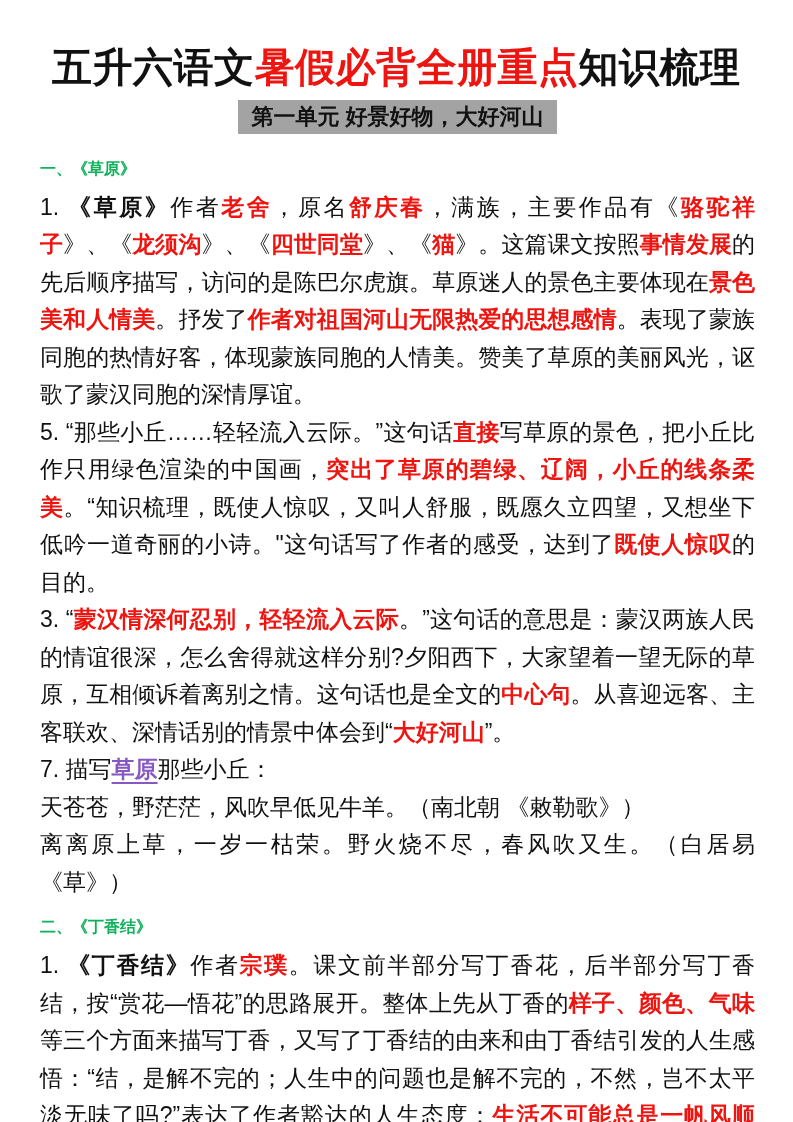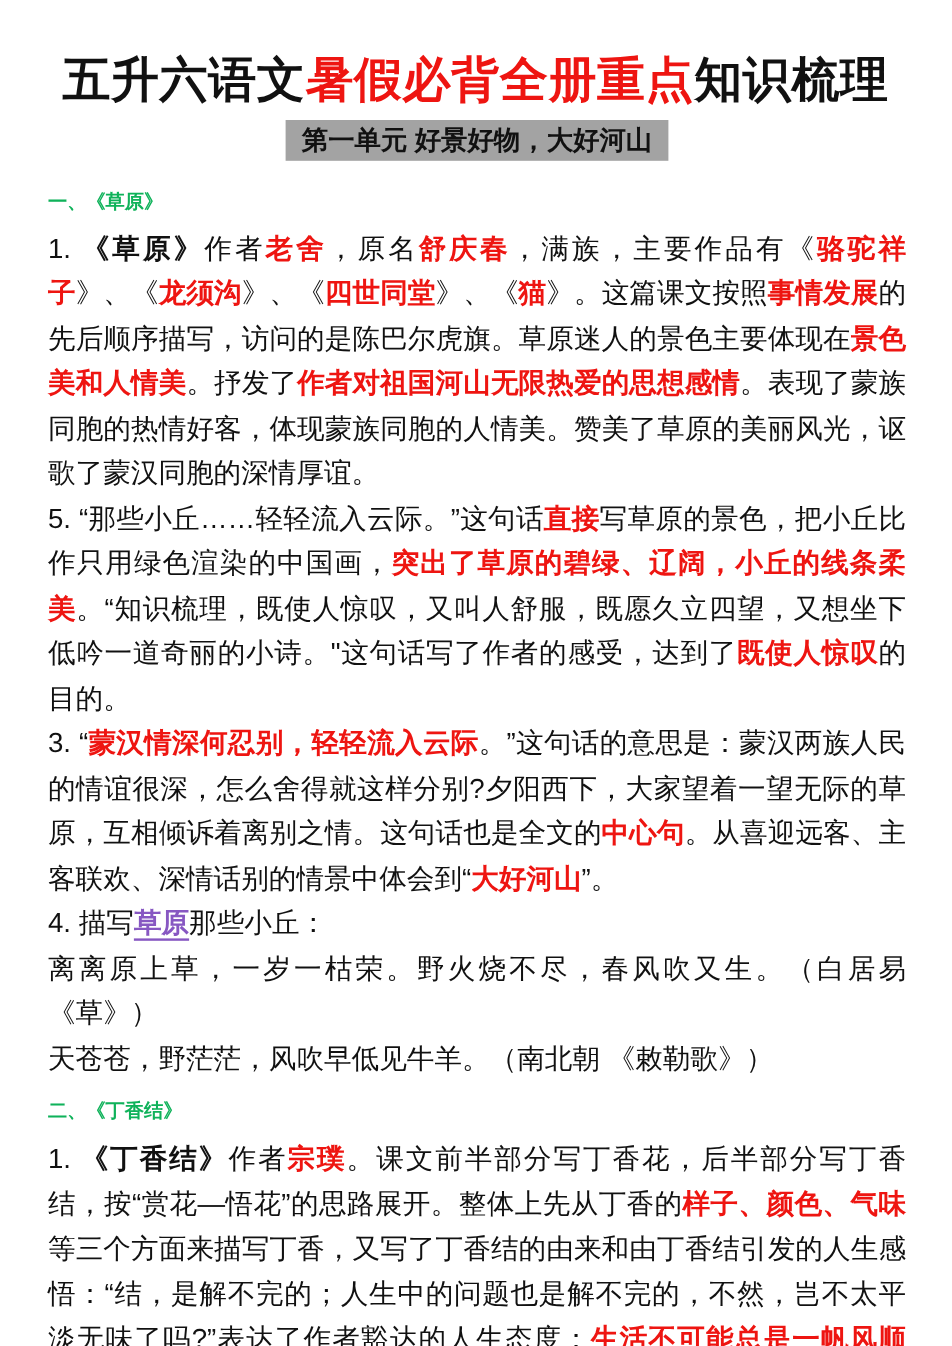--- a/index.html
+++ b/index.html
@@ -69,22 +69,22 @@
 
 <div class="page">
   <h1 class="title"><span>五升六语文</span><span class="red-part">暑假必背全册重点</span><span>知识梳理</span></h1>
   <div class="banner">第一单元 好景好物，大好河山</div>
   <div id="doc-body">
       <section>
         <h2 class="sec-heading">一、《草原》</h2>
         <p class="para"><span class="run-n">1. </span><span class="run-b">《草原》</span><span class="run-n">作者</span><span class="run-ru">老舍</span><span class="run-n">，原名</span><span class="run-ru">舒庆春</span><span class="run-n">，满族，主要作品有《</span><span class="run-ru">骆驼祥子</span><span class="run-n">》、《</span><span class="run-ru">龙须沟</span><span class="run-n">》、《</span><span class="run-ru">四世同堂</span><span class="run-n">》、《</span><span class="run-ru">猫</span><span class="run-n">》。这篇课文按照</span><span class="run-ru">事情发展</span><span class="run-n">的先后顺序描写，访问的是陈巴尔虎旗。草原迷人的景色主要体现在</span><span class="run-ru">景色美和人情美</span><span class="run-n">。抒发了</span><span class="run-ru">作者对祖国河山无限热爱的思想感情</span><span class="run-n">。表现了蒙族同胞的热情好客，体现蒙族同胞的人情美。赞美了草原的美丽风光，讴歌了蒙汉同胞的深情厚谊。</span></p>
         <p class="para"><span class="run-n">5. “那些小丘……轻轻流入云际。”这句话</span><span class="run-ru">直接</span><span class="run-n">写草原的景色，把小丘比作只用绿色渲染的中国画，</span><span class="run-ru">突出了草原的碧绿、辽阔，小丘的线条柔美</span><span class="run-n">。“知识梳理，既使人惊叹，又叫人舒服，既愿久立四望，又想坐下低吟一道奇丽的小诗。"这句话写了作者的感受，达到了</span><span class="run-ru">既使人惊叹</span><span class="run-n">的目的。</span></p>
         <p class="para"><span class="run-n">3. “</span><span class="run-ru">蒙汉情深何忍别，轻轻流入云际</span><span class="run-n">。”这句话的意思是：蒙汉两族人民的情谊很深，怎么舍得就这样分别?夕阳西下，大家望着一望无际的草原，互相倾诉着离别之情。这句话也是全文的</span><span class="run-ru">中心句</span><span class="run-n">。从喜迎远客、主客联欢、深情话别的情景中体会到“</span><span class="run-ru">大好河山</span><span class="run-n">”。</span></p>
-        <p class="para"><span class="run-n">4. 描写</span><span class="run-pu">草原</span><span class="run-n">那些小丘：</span></p>
+        <p class="para"><span class="run-n">7. 描写</span><span class="run-pu">草原</span><span class="run-n">那些小丘：</span></p>
+        <p class="para"><span class="run-n">天苍苍，野茫茫，风吹早低见牛羊。（南北朝 《敕勒歌》）</span></p>
         <p class="para"><span class="run-n">离离原上草，一岁一枯荣。野火烧不尽，春风吹又生。（白居易 《草》）</span></p>
-        <p class="para"><span class="run-n">天苍苍，野茫茫，风吹早低见牛羊。（南北朝 《敕勒歌》）</span></p>
       </section>
       <section>
         <h2 class="sec-heading">二、《丁香结》</h2>
         <p class="para"><span class="run-n">1. </span><span class="run-b">《丁香结》</span><span class="run-n">作者</span><span class="run-ru">宗璞</span><span class="run-n">。课文前半部分写丁香花，后半部分写丁香结，按“赏花—悟花”的思路展开。整体上先从丁香的</span><span class="run-ru">样子、颜色、气味</span><span class="run-n">等三个方面来描写丁香，又写了丁香结的由来和由丁香结引发的人生感悟：“结，是解不完的；人生中的问题也是解不完的，不然，岂不太平淡无味了吗?”表达了作者豁达的人生态度：</span><span class="run-ru">生活不可能总是一帆风顺的，正视</span></p>
       </section>
     </div>
 </div>
 
 </body></html>

